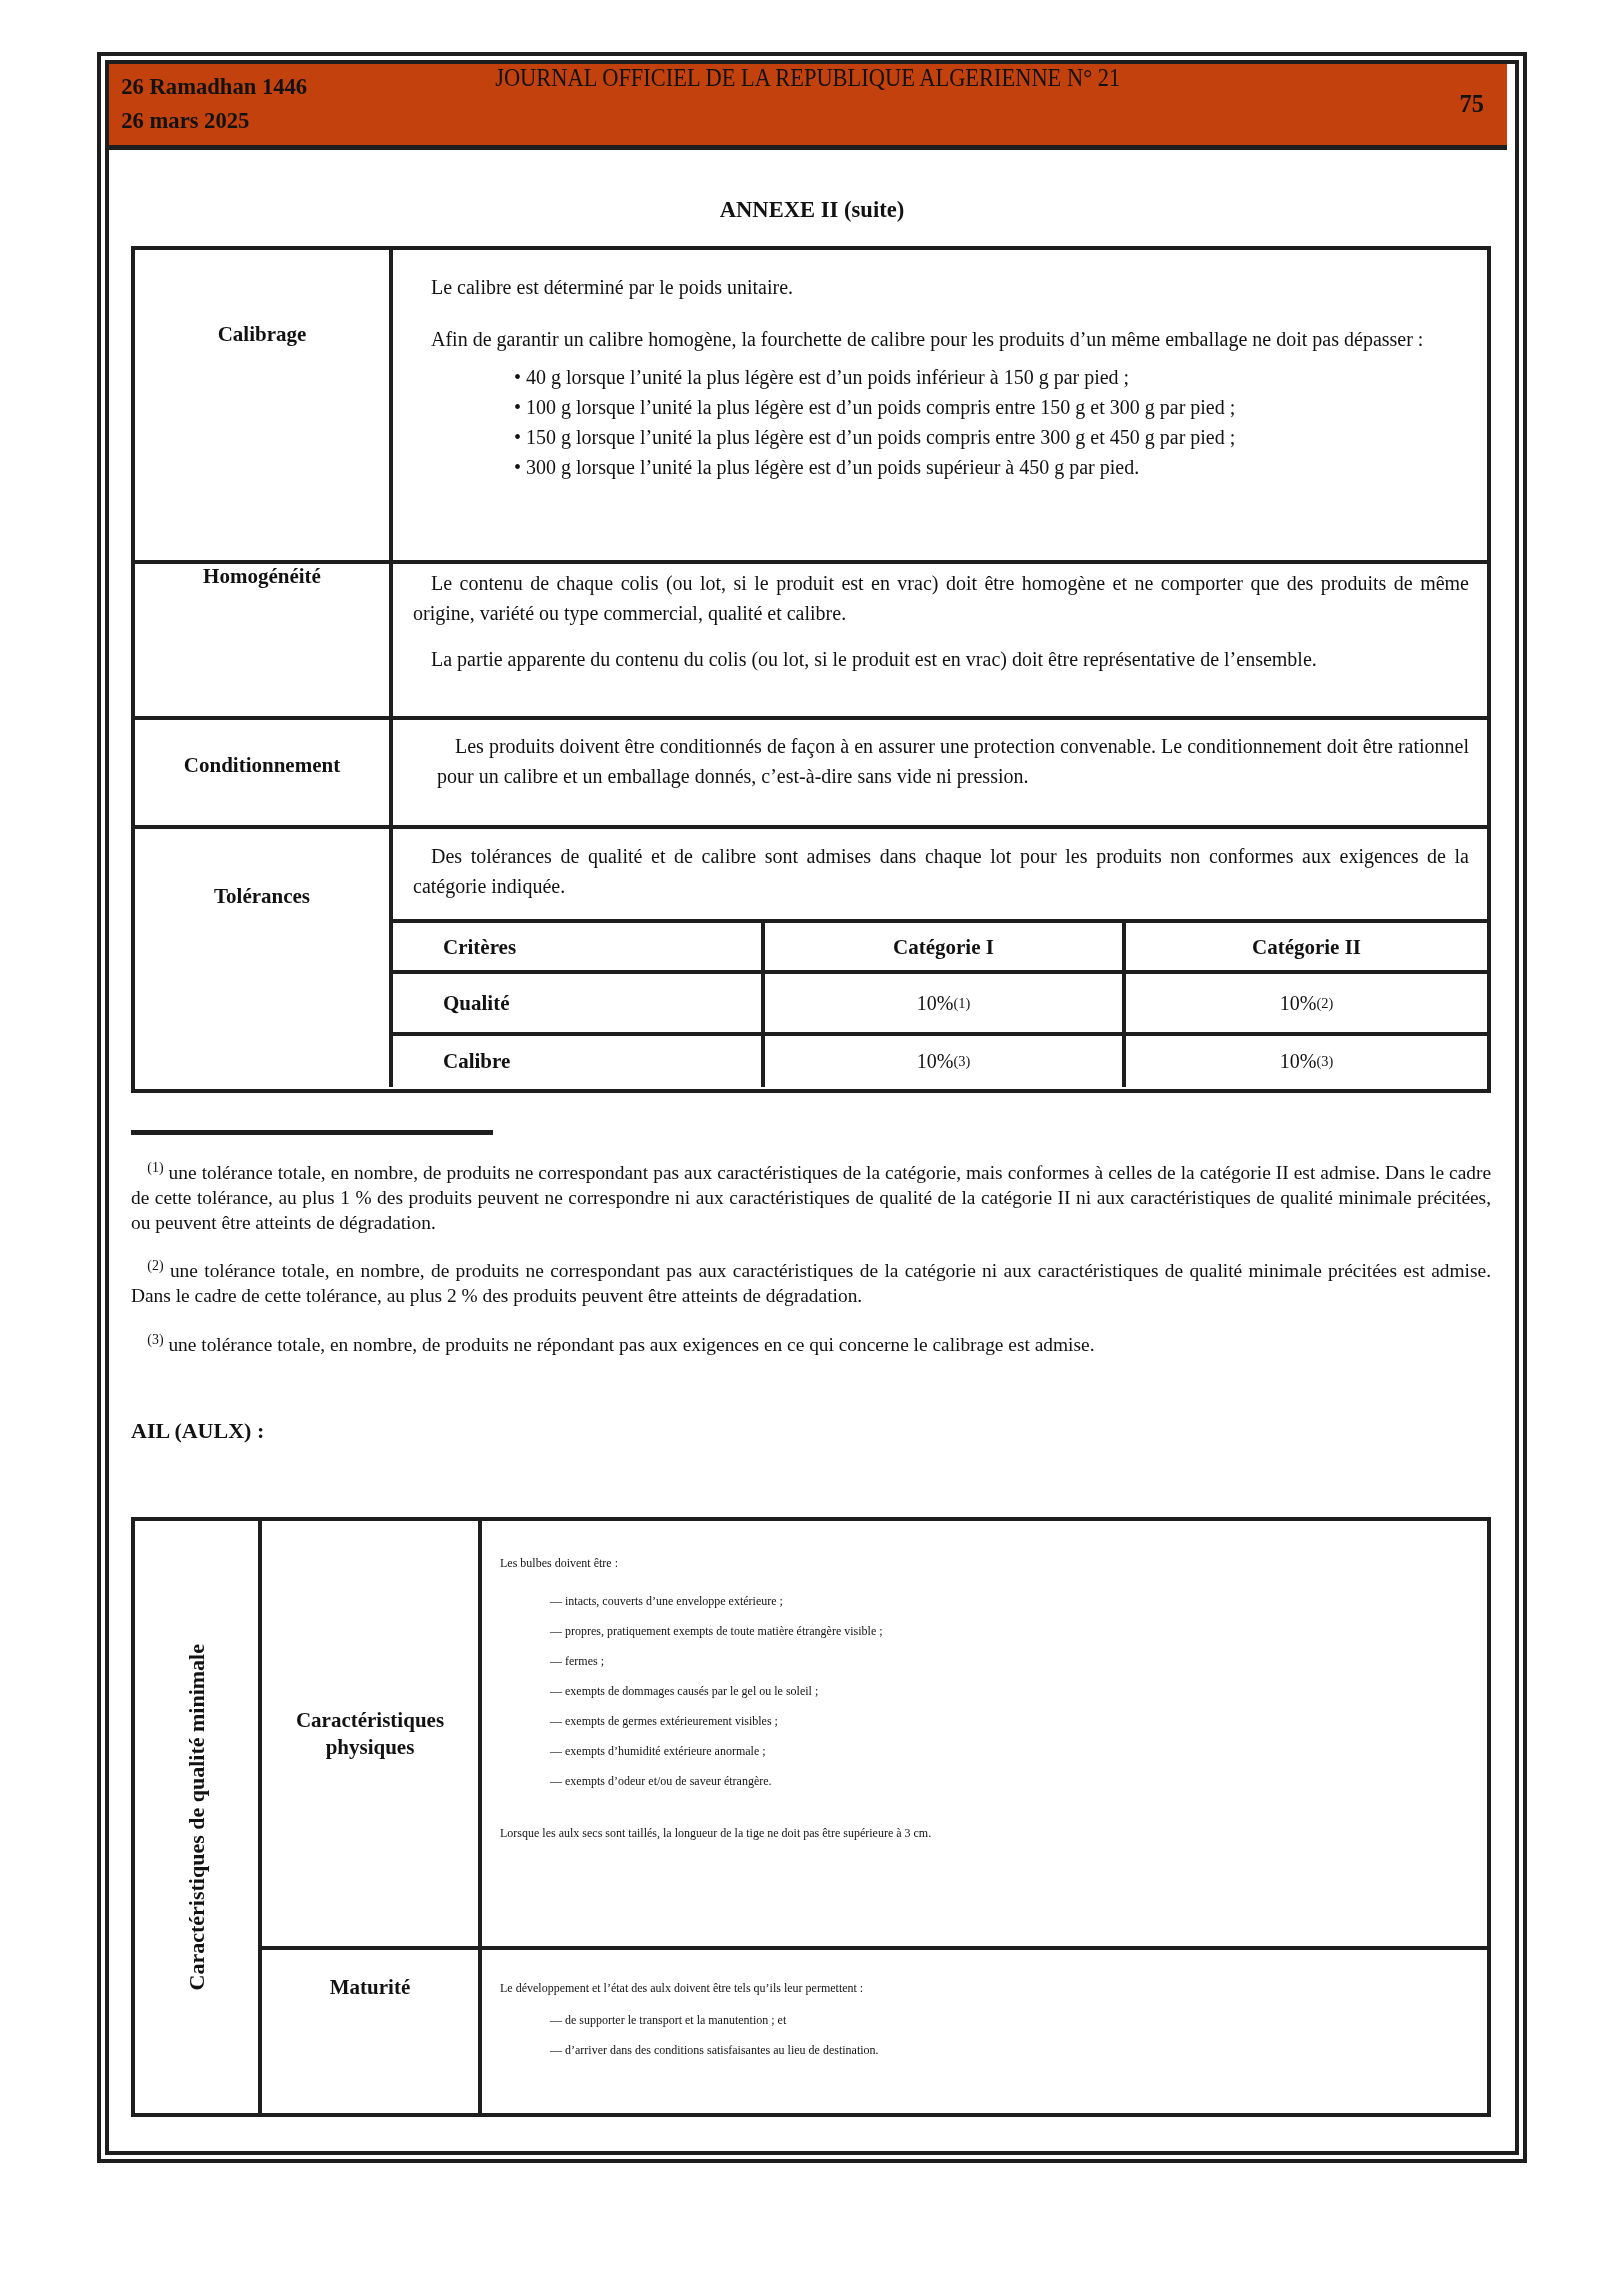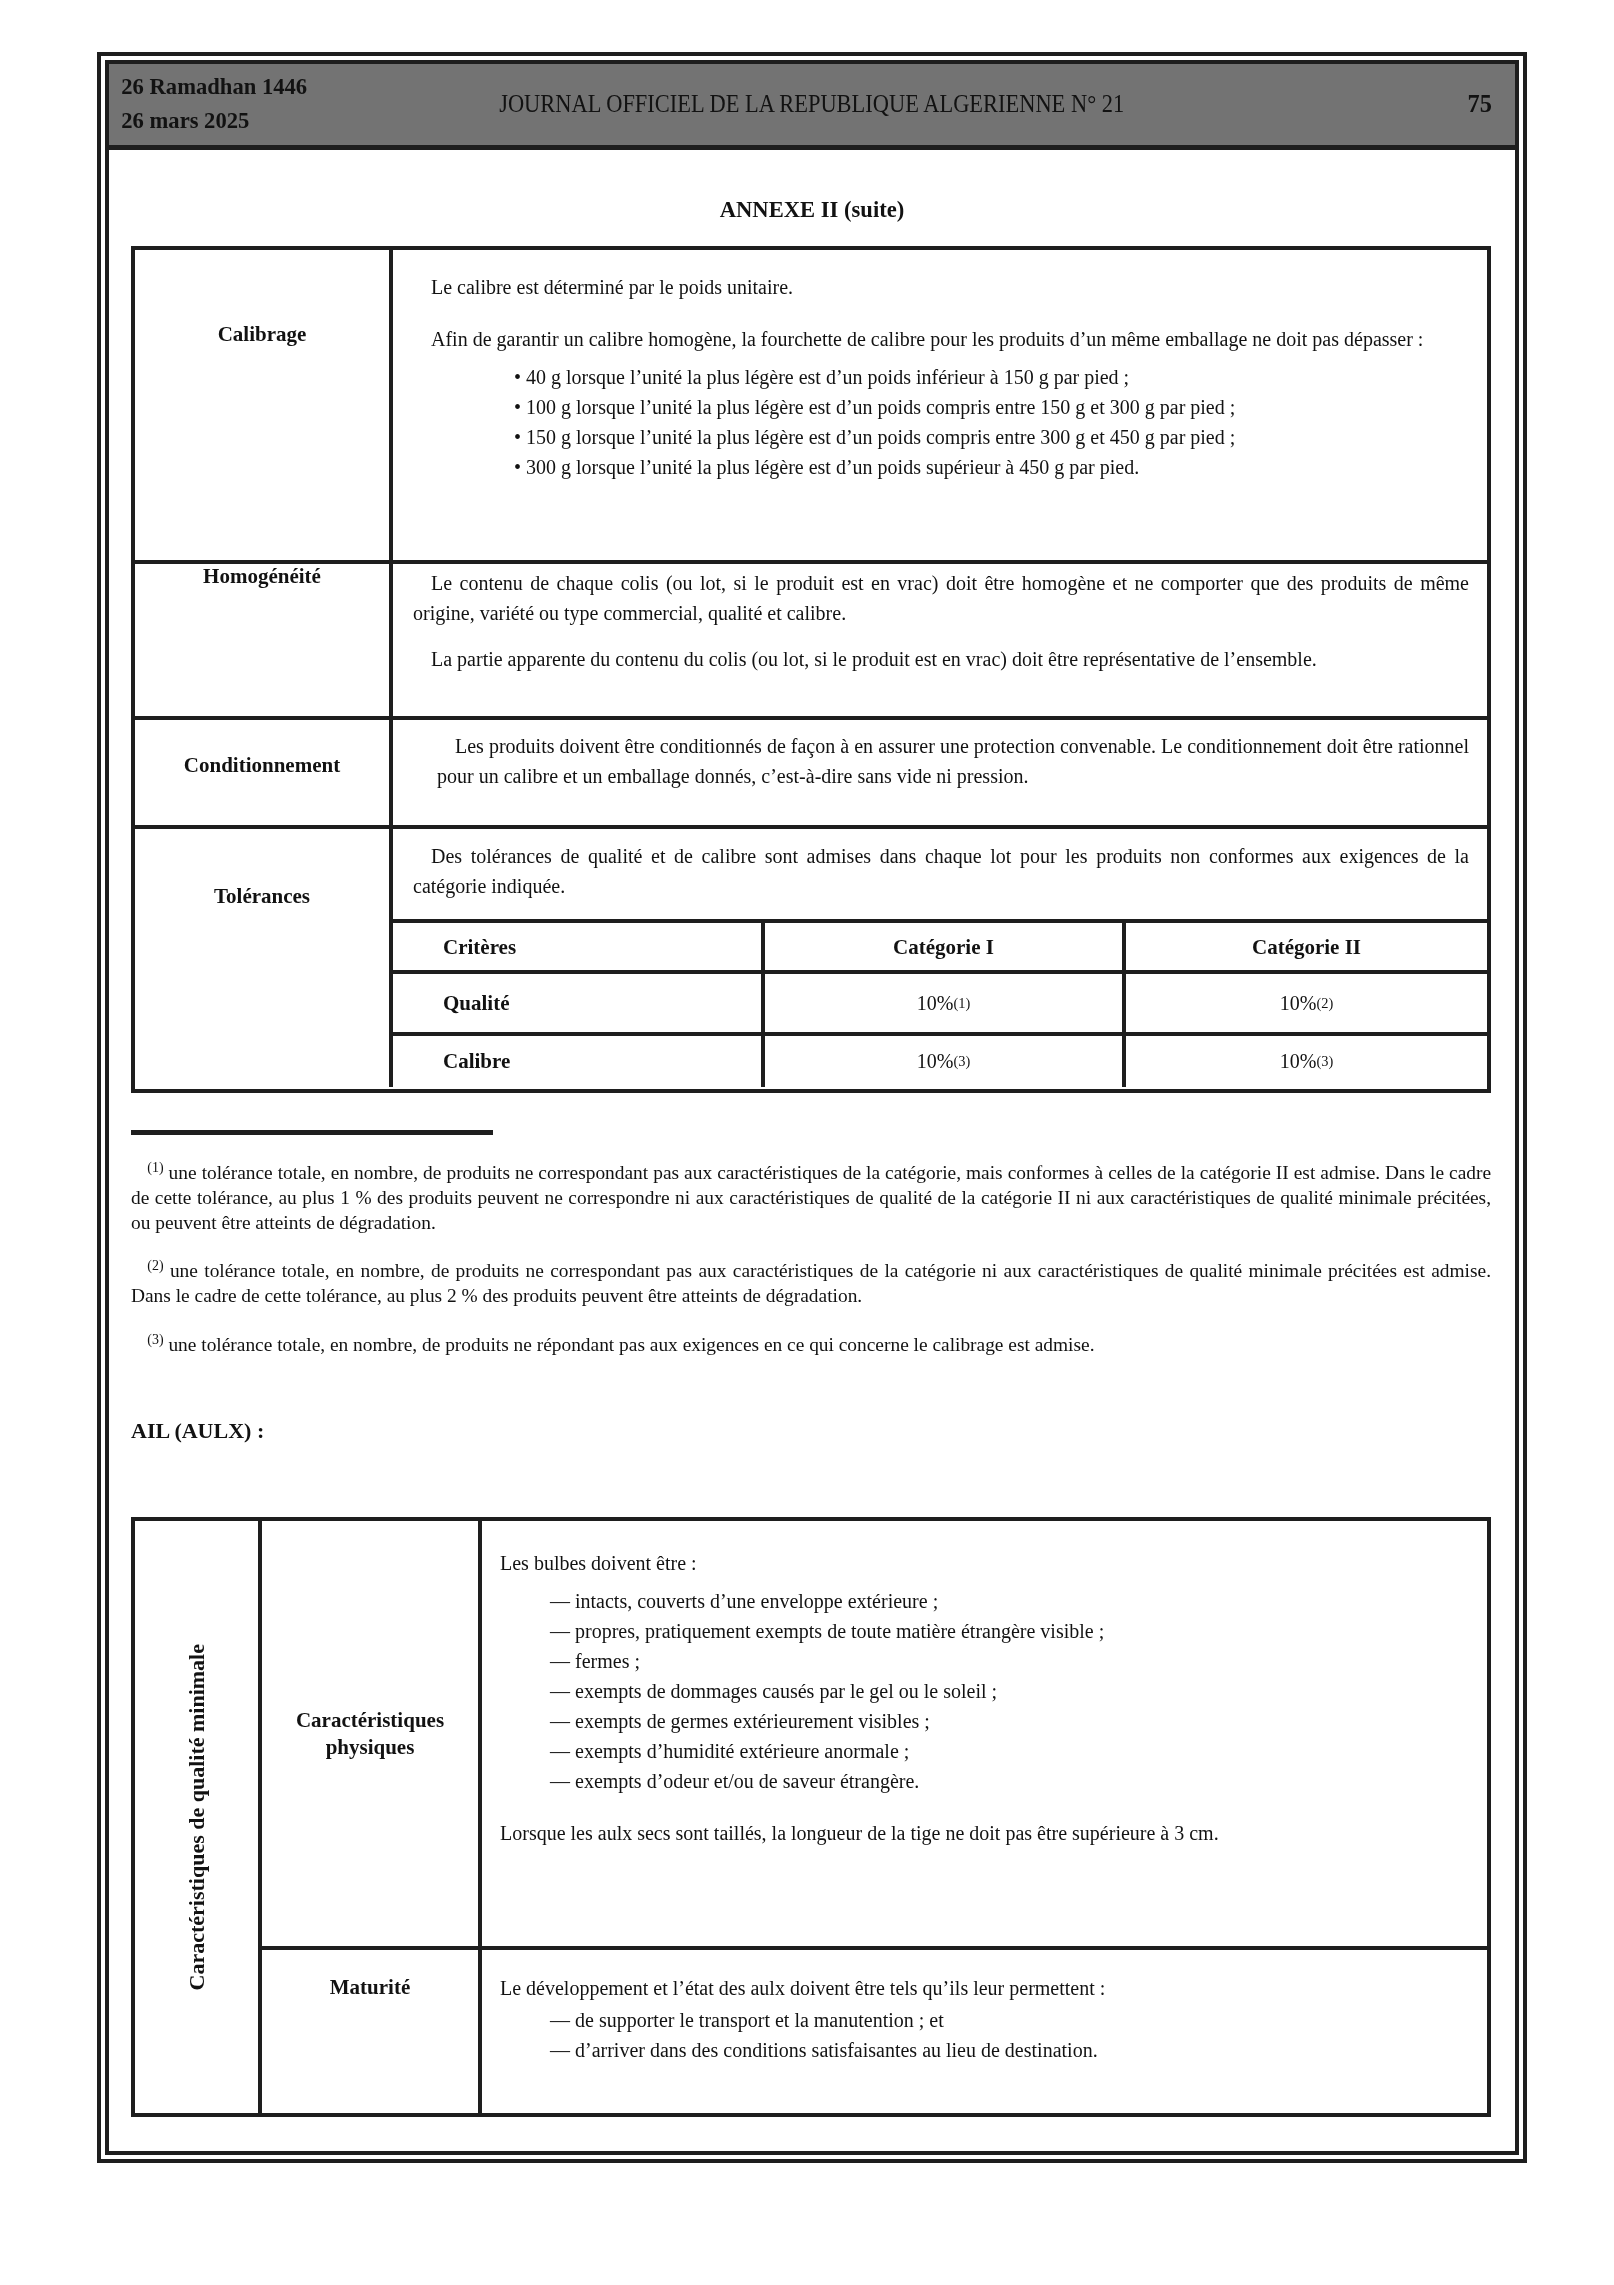--- a/index.html
+++ b/index.html
@@ -10,22 +10,22 @@
   .frame-outer{
     position:absolute;left:97px;top:52px;width:1430px;height:2111px;
     border:4.5px solid #1e1e1e;box-sizing:border-box;
   }
   .frame-inner{
     position:absolute;left:3.6px;top:3.6px;right:3.6px;bottom:3.6px;
     border:4.5px solid #1e1e1e;
   }
   
   .hdr-band{
-    position:absolute;left:0;top:0;right:0;height:81px;background:#737373;
-    border-bottom:5.4px solid #1e1e1e;display:flex;align-items:center;
+    position:absolute;left:0;top:0;right:8px;height:81px;background:#c2410c;
+    border-bottom:5.4px solid #1e1e1e;display:flex;align-items:flex-start;
   }
   .hdr-dates{
     position:absolute;left:12.7px;top:50%;transform:translateY(-50%);
     font-weight:bold;font-size:22.6px;line-height:34px;white-space:nowrap;
   }
   .hdr-title{width:100%;text-align:center;font-weight:normal;font-size:24.4px;}
   .hdr-title-inner{display:inline-block;transform:scaleX(0.92);transform-origin:center;white-space:nowrap;}
   .hdr-page{position:absolute;right:23.5px;top:50%;transform:translateY(-50%);font-weight:bold;font-size:24.4px;}
   
   .annexe-title{
@@ -106,21 +106,21 @@
   .t2row{display:flex;box-sizing:border-box;}
   .row-phys{height:425px;}
   .row-mat{flex:1;border-top:4.5px solid #1e1e1e;}
   .cat-cell{
     width:220px;border-right:4.5px solid #1e1e1e;box-sizing:border-box;
     display:flex;justify-content:center;text-align:center;
     font-weight:bold;font-size:21px;line-height:27px;
   }
   .cat-phys{align-items:center;text-align:center;}
   .cat-mat{align-items:flex-start;padding-top:24.4px;}
-  .content2{flex:1;font-size:20px;line-height:30px;padding:0 16.3px 0 18px;box-sizing:border-box;}
+  .content2{flex:1;font-size:12px;line-height:30px;padding:0 16.3px 0 18px;box-sizing:border-box;}
   .content2 p{margin:0;}
   .phys-intro{margin-top:27px !important;}
   .dash-list{margin-top:8.1px;}
   .dash-item{padding-left:50px;margin:10px 0;}
   .phys-outro{margin-top:22px !important;}
   .mat-intro{margin-top:22.6px !important;}
   .mat-list{margin-top:2.7px;}
   .mat-item{padding-left:50px;margin:11.8px 0;}
 </style>
 </head>

